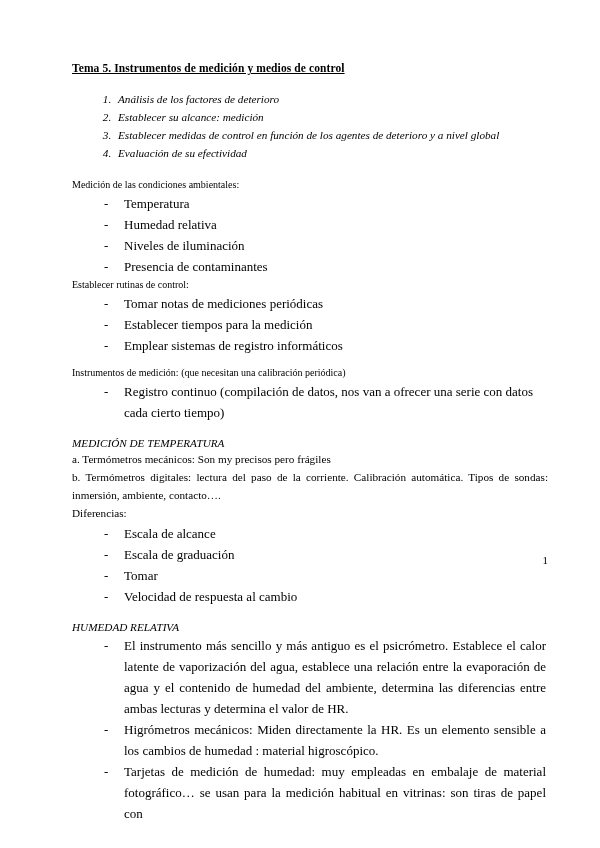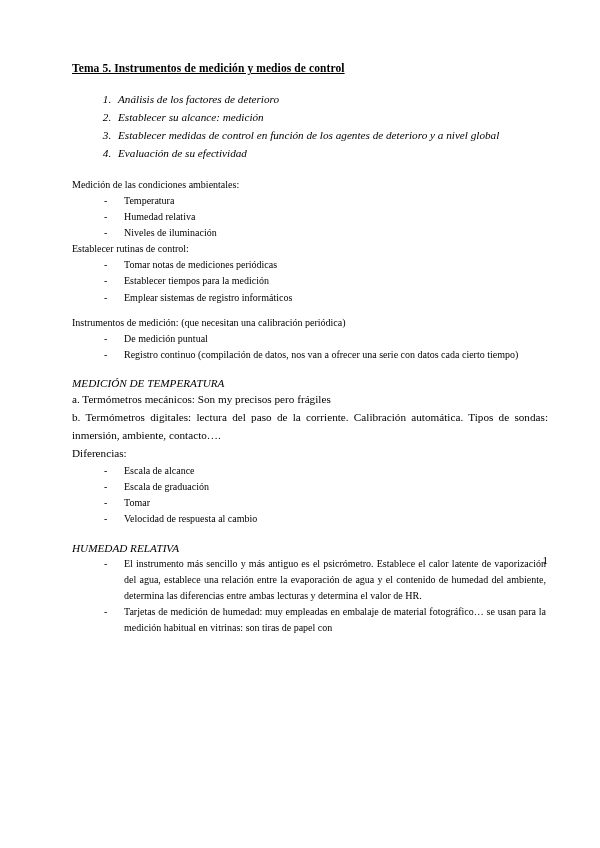--- a/index.html
+++ b/index.html
@@ -39,21 +39,21 @@
   }
   p.para {
     margin: 0;
     font-size: 10px;
     line-height: 1.6;
   }
   ul.dashed {
     list-style: none;
     margin: 0;
     padding-left: 32px;
-    font-size: 10px;
+    font-size: 13px;
     line-height: 1.62;
   }
   ul.dashed > li {
     position: relative;
     padding-left: 20px;
   }
   ul.dashed > li:before {
     content: "-";
     position: absolute;
     left: 0;
@@ -96,48 +96,49 @@
     <li>Establecer su alcance: medición</li>
     <li>Establecer medidas de control en función de los agentes de deterioro y a nivel global</li>
     <li>Evaluación de su efectividad</li>
   </ol>
 
   <p class="para">Medición de las condiciones ambientales:</p>
   <ul class="dashed">
     <li>Temperatura</li>
     <li>Humedad relativa</li>
     <li>Niveles de iluminación</li>
+    <li>Presencia de contaminantes</li>
   </ul>
 
   <p class="para">Establecer rutinas de control:</p>
   <ul class="dashed">
     <li>Tomar notas de mediciones periódicas</li>
     <li>Establecer tiempos para la medición</li>
     <li>Emplear sistemas de registro informáticos</li>
   </ul>
 
   <div class="block-gap"></div>
 
   <p class="para">Instrumentos de medición: (que necesitan una calibración periódica)</p>
   <ul class="dashed">
-    <li>De medición puntual</li>
     <li>Registro continuo (compilación de datos, nos van a ofrecer una serie con datos cada cierto tiempo)</li>
   </ul>
 
   <p class="section-head">MEDICIÓN DE TEMPERATURA</p>
   <p class="sub-line">a. Termómetros mecánicos: Son my precisos pero frágiles</p>
   <p class="sub-line">b. Termómetros digitales: lectura del paso de la corriente. Calibración automática. Tipos de sondas: inmersión, ambiente, contacto….</p>
   <p class="sub-line">Diferencias:</p>
   <ul class="dashed">
     <li>Escala de alcance</li>
     <li>Escala de graduación</li>
     <li>Tomar</li>
     <li>Velocidad de respuesta al cambio</li>
   </ul>
 
   <p class="section-head">HUMEDAD RELATIVA</p>
   <ul class="dashed justified">
     <li>El instrumento más sencillo y más antiguo es el psicrómetro. Establece el calor latente de vaporización del agua, establece una relación entre la evaporación de agua y el contenido de humedad del ambiente, determina las diferencias entre ambas lecturas y determina el valor de HR.</li>
+    <li>Higrómetros mecánicos: Miden directamente la HR. Es un elemento sensible a los cambios de humedad : material higroscópico.</li>
     <li>Tarjetas de medición de humedad: muy empleadas en embalaje de material fotográfico… se usan para la medición habitual en vitrinas: son tiras de papel con</li>
   </ul>
 
   <div class="page-number">1</div>
 </div>
 
 </body></html>

